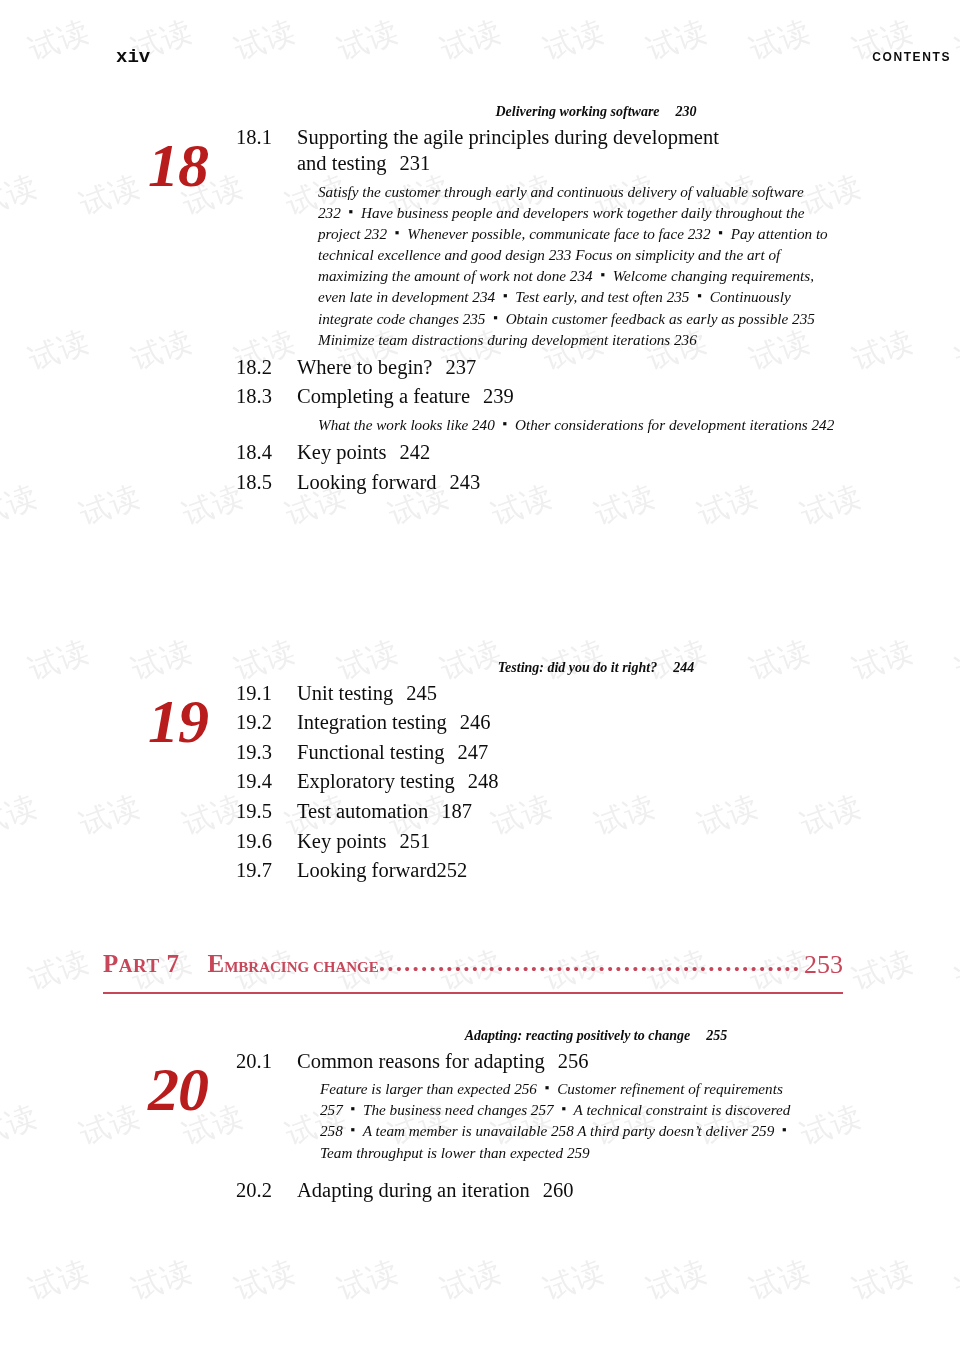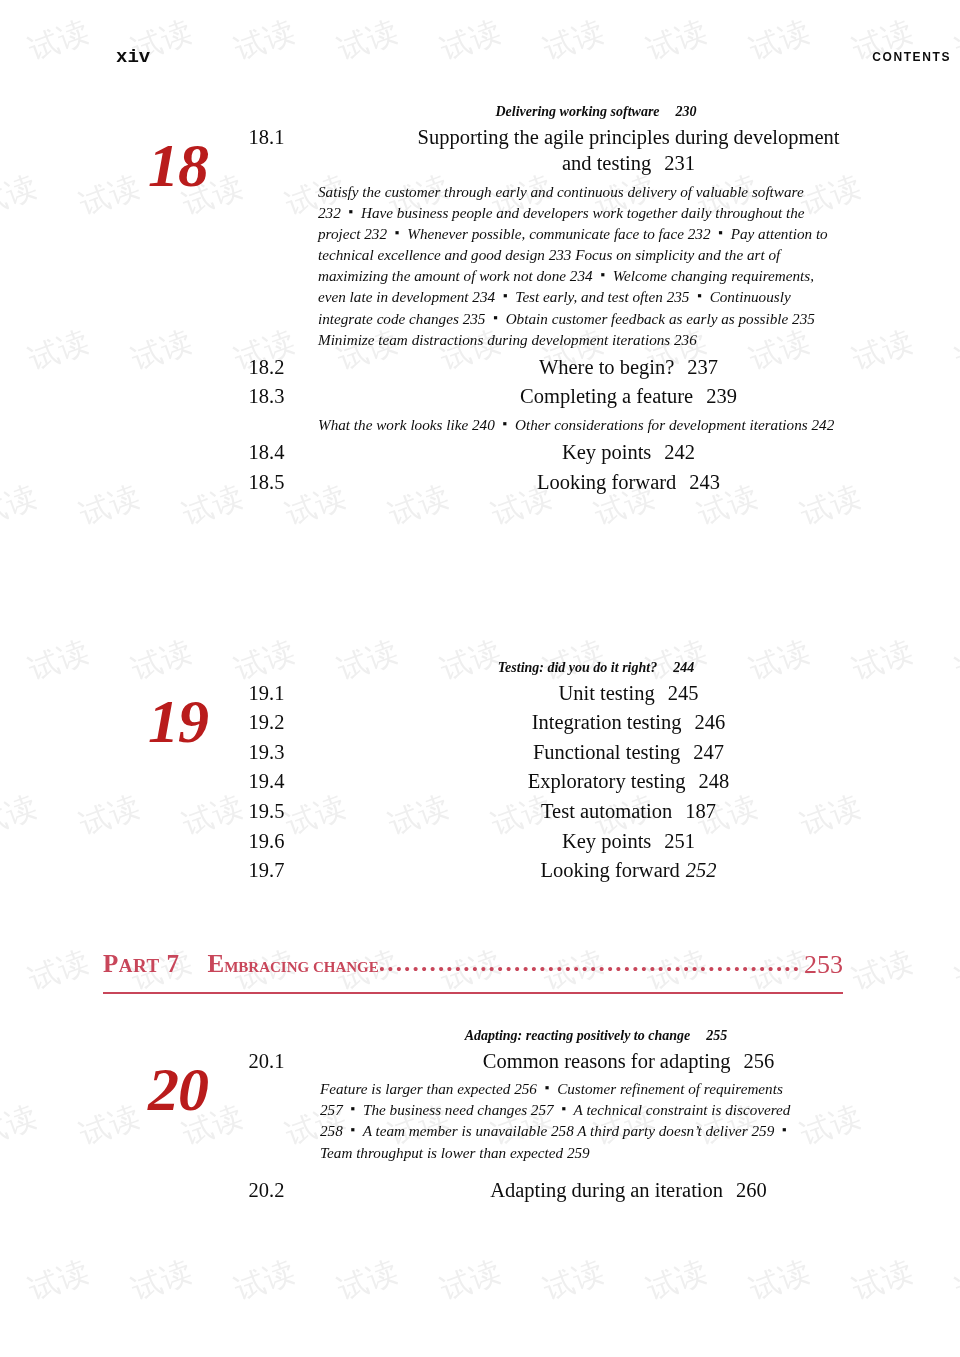--- a/index.html
+++ b/index.html
@@ -110,32 +110,31 @@
   }
   .chap-title .pg { margin-left: 16px; }
 
   .sec {
     margin-left: 236px;
     font-size: 20.5px;
     line-height: 1.30;
     margin-top: 3px;
     display: flex;
     align-items: flex-start;
-    text-align: center;
   }
   .sec .num {
     width: 61px;
     flex: 0 0 61px;
   }
   .sec .txt {
     flex: 1 1 auto;
     white-space: pre-wrap;
   }
   .sec .txt .pg { margin-left: 13px; }
-  .sec .txt .pg.tight { margin-left: 6px; font-style: italic; }
+  .sec .txt .pg.tight { margin-left: 0; }
 
   .subs {
     margin-left: 318px;
     margin-right: 132px;
     font-size: 15.2px;
     font-style: italic;
     line-height: 1.39;
     margin-top: 4px;
     margin-bottom: 4px;
     text-align: left;

